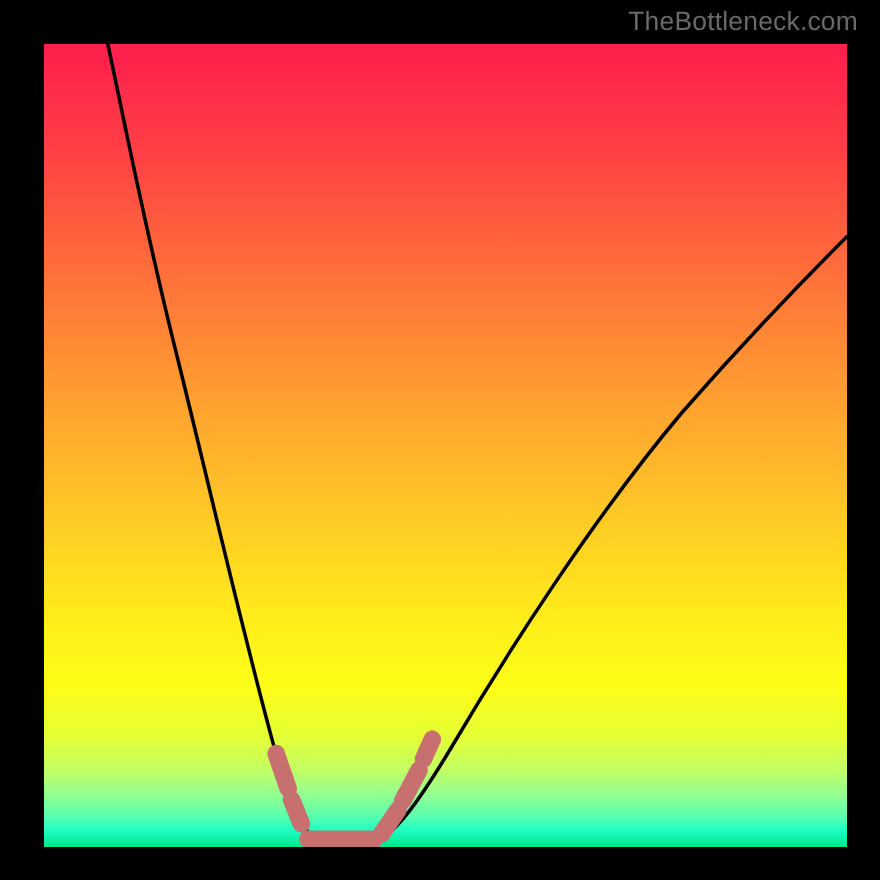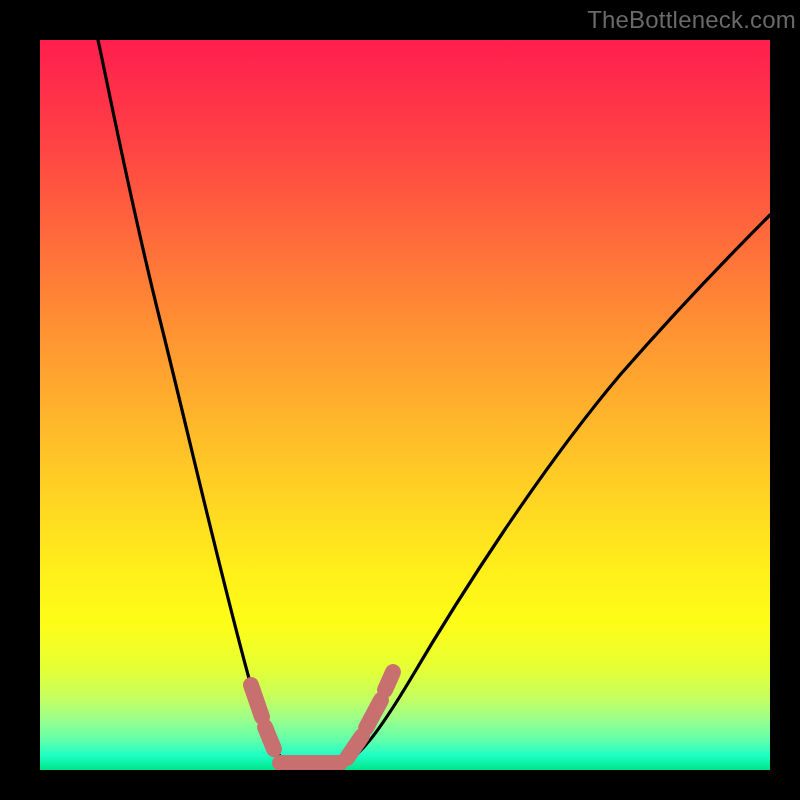--- a/index.html
+++ b/index.html
@@ -15,21 +15,21 @@
     position: absolute;
     left: 0;
     top: 0;
     width: 800px;
     height: 800px;
     background: #000;
   }
   .watermark {
     position: absolute;
     top: 6px;
-    right: 4px;
+    right: 20px;
     color: #6a6a6a;
     font-size: 24px;
     font-weight: 400;
     letter-spacing: 0.2px;
   }
   .plot {
     position: absolute;
     left: 40px;
     top: 40px;
     width: 730px;

